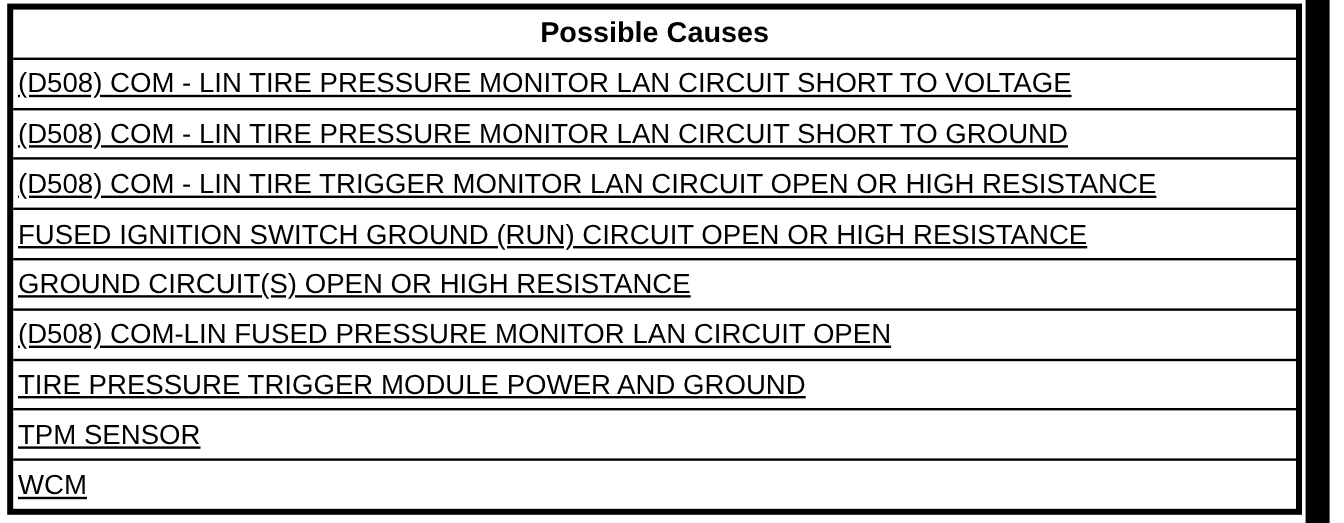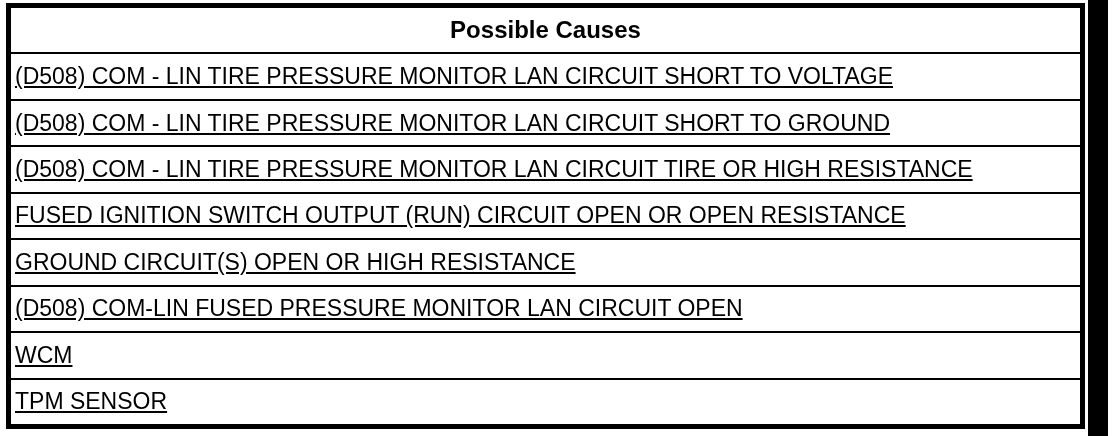--- a/index.html
+++ b/index.html
@@ -66,34 +66,37 @@
   <div class="causes-table">
     <div class="header-row">Possible Causes</div>
 
   <div class="table-row">
     <span>(D508) COM - LIN TIRE PRESSURE MONITOR LAN CIRCUIT SHORT TO VOLTAGE</span>
   </div>
       <div class="table-row">
     <span>(D508) COM - LIN TIRE PRESSURE MONITOR LAN CIRCUIT SHORT TO GROUND</span>
   </div>
       <div class="table-row">
-    <span>(D508) COM - LIN TIRE PRESSURE MONITOR LAN CIRCUIT TIRE OR HIGH RESISTANCE</span>
+    <span>(D508) COM - LIN TIRE TRIGGER MONITOR LAN CIRCUIT OPEN OR HIGH RESISTANCE</span>
   </div>
       <div class="table-row">
-    <span>FUSED IGNITION SWITCH OUTPUT (RUN) CIRCUIT OPEN OR OPEN RESISTANCE</span>
+    <span>FUSED IGNITION SWITCH GROUND (RUN) CIRCUIT OPEN OR HIGH RESISTANCE</span>
   </div>
       <div class="table-row">
     <span>GROUND CIRCUIT(S) OPEN OR HIGH RESISTANCE</span>
   </div>
       <div class="table-row">
     <span>(D508) COM-LIN FUSED PRESSURE MONITOR LAN CIRCUIT OPEN</span>
   </div>
       <div class="table-row">
-    <span>WCM</span>
+    <span>TIRE PRESSURE TRIGGER MODULE POWER AND GROUND</span>
   </div>
       <div class="table-row">
     <span>TPM SENSOR</span>
+  </div>
+      <div class="table-row">
+    <span>WCM</span>
   </div>
     </div>
 
   <div class="scan-edge-bar"></div>
 
 </div>
 
 </body></html>

